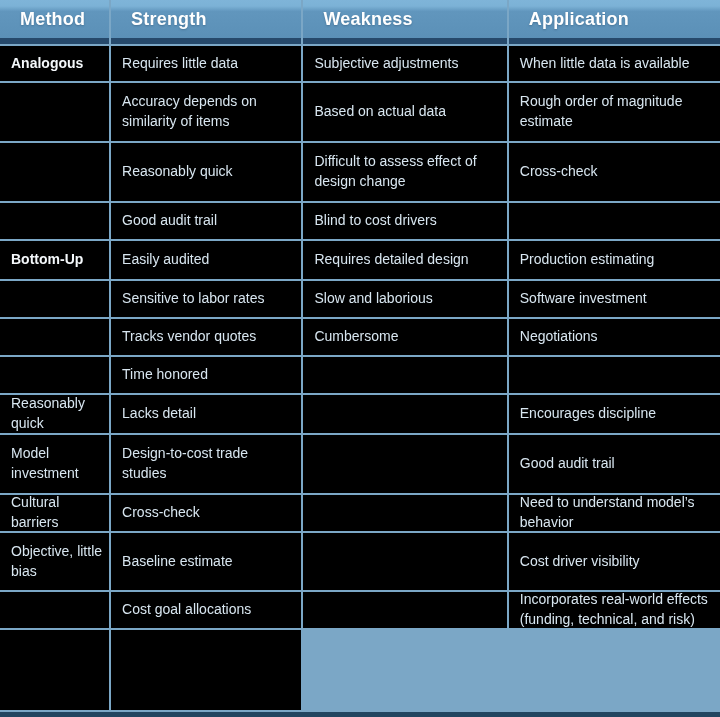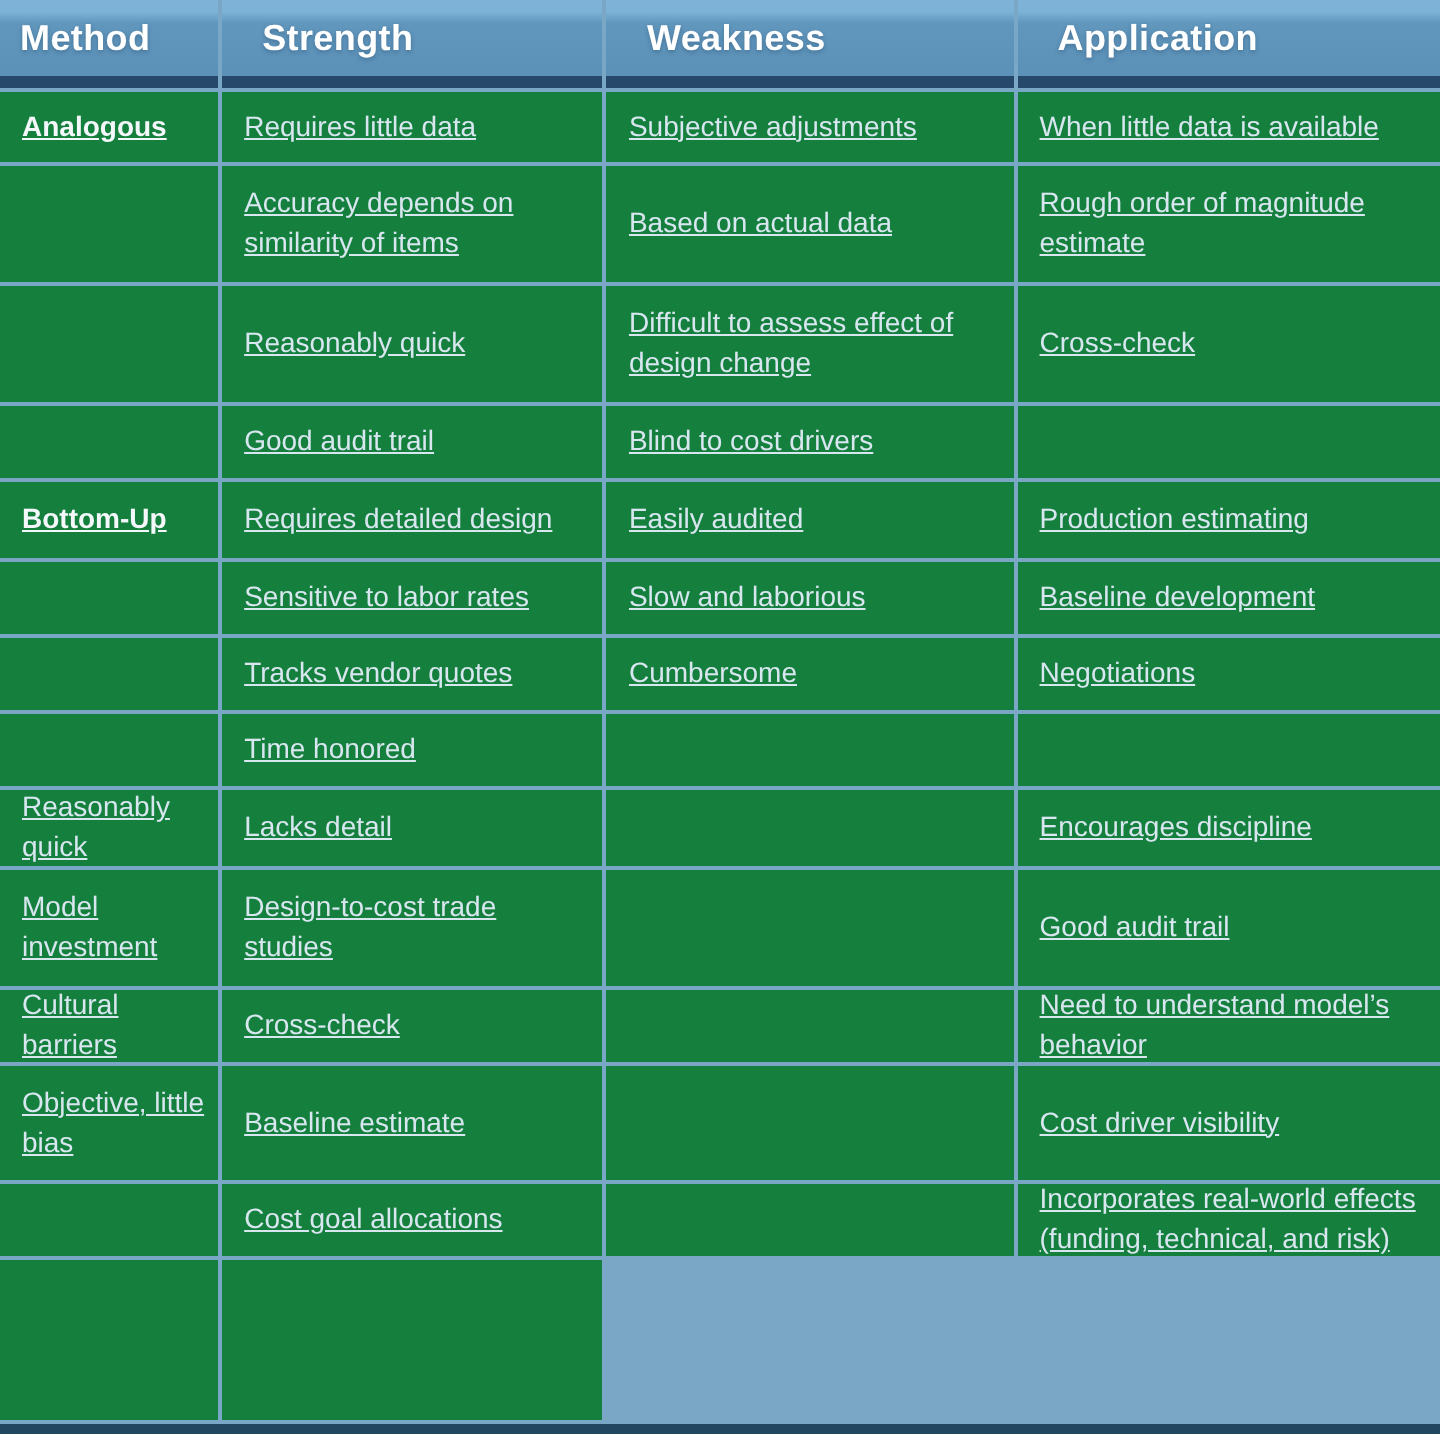--- a/index.html
+++ b/index.html
@@ -30,32 +30,31 @@
     display: flex;
     align-items: center;
     padding-left: 20px;
     color: #ffffff;
     font-size: 18px;
     font-weight: bold;
     letter-spacing: 0.2px;
     text-shadow: 0 1px 2px rgba(30,60,90,0.35);
     overflow: hidden;
   }
-  .hcell.first { padding-left: 10px; }
+  .hcell.first { }
   .cell {
-    background: #15803d;
+    background: #000000;
     color: #d8e6f0;
     font-size: 14px;
     line-height: 1.42;
     display: flex;
     align-items: center;
     padding: 3px 6px 3px 11px;
     box-sizing: border-box;
     overflow: hidden;
-    text-decoration: underline;
   }
   .cell.method {
     color: #f4f8fb;
     font-weight: bold;
   }
   .bottom-strip {
     grid-column: 1 / -1;
     background: #224560;
   }
 </style>
@@ -84,28 +83,28 @@
     <div class="cell">Reasonably quick</div>
     <div class="cell">Difficult to assess effect of design change</div>
     <div class="cell">Cross-check</div>
 
     <div class="cell method"></div>
     <div class="cell">Good audit trail</div>
     <div class="cell">Blind to cost drivers</div>
     <div class="cell"></div>
 
     <div class="cell method">Bottom-Up</div>
+    <div class="cell">Easily audited</div>
     <div class="cell">Requires detailed design</div>
-    <div class="cell">Easily audited</div>
     <div class="cell">Production estimating</div>
 
     <div class="cell method"></div>
     <div class="cell">Sensitive to labor rates</div>
     <div class="cell">Slow and laborious</div>
-    <div class="cell">Baseline development</div>
+    <div class="cell">Software investment</div>
 
     <div class="cell method"></div>
     <div class="cell">Tracks vendor quotes</div>
     <div class="cell">Cumbersome</div>
     <div class="cell">Negotiations</div>
 
     <div class="cell method"></div>
     <div class="cell">Time honored</div>
     <div class="cell"></div>
     <div class="cell"></div>

